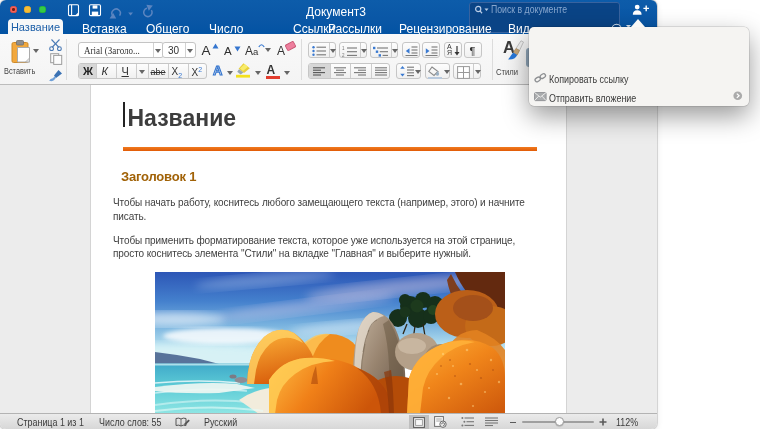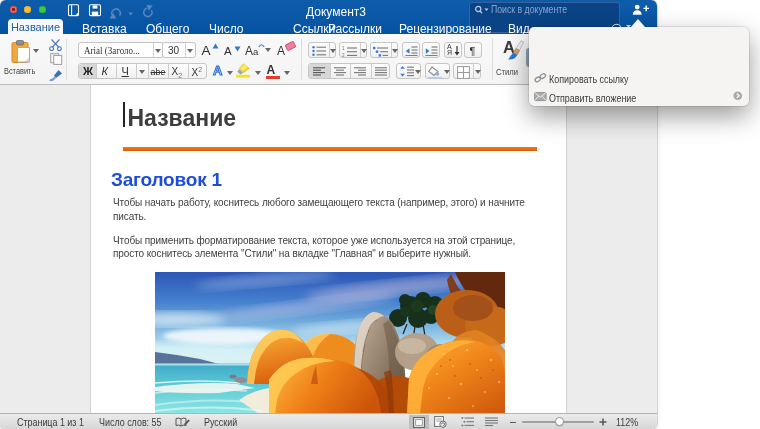--- a/index.html
+++ b/index.html
@@ -31,21 +31,21 @@
 .cmb { position:absolute; top:8px; height:16px; border:1px solid #c4c4c4; background:#fff; border-radius:3px; }
 .cmb .tx { position:absolute; left:5px; top:2.2px; font-size:10px; color:#333; }
 .car { position:absolute; width:0; height:0; border-left:3px solid transparent; border-right:3px solid transparent; border-top:4px solid #666; }
 
 
 #doc { position:absolute; left:0; top:85px; width:657px; height:328px; background:#ececec; overflow:hidden; }
 #page { position:absolute; left:90px; top:0; width:477px; height:328px; background:#fff; border-left:1px solid #d4d4d4; border-right:1px solid #d4d4d4;text-decoration:underline; }
 #caret { position:absolute; left:32px; top:17px; width:1.5px; height:25px; background:#222; }
 #h-title { position:absolute; left:36.5px; top:20px; font-size:23px; font-weight:700; color:#3d3d3d; }
 #rule { position:absolute; left:32px; top:62px; width:414px; height:4px; background:linear-gradient(180deg,#f07a1e,#e25c07); }
-#h1 { position:absolute; left:20px; top:83.5px; font-size:19px; font-weight:700; color:#1d4ed8; letter-spacing:-0.2px; }
+#h1 { position:absolute; left:30px; top:83.5px; font-size:13px; font-weight:700; color:#a16207; letter-spacing:-0.2px; }
 .body-t { position:absolute; left:22px; font-size:10px; letter-spacing:-0.1px; color:#3f3f3f; line-height:13.8px; white-space:nowrap; }
 #photo { position:absolute; left:64px; top:187px; width:350px; height:141px; overflow:hidden; }
 
 
 #status { position:absolute; left:0; top:413px; width:657px; height:16px; background:linear-gradient(180deg,#ebebeb,#d7d7d7); border-top:1px solid #b3b3b3; border-radius:0 0 6px 6px; font-size:10.5px; color:#3c3c3c; }
 #status .st { position:absolute; top:2px; transform:scaleX(0.85); transform-origin:0 50%; white-space:nowrap; }
 
 
 #panel { position:absolute; left:529px; top:27px; width:220px; height:79px; background:#f5f4f2; border-radius:5px; box-shadow:0 0 0 0.5px rgba(0,0,0,0.18), 0 10px 26px rgba(0,0,0,0.40); }
 #parrow { position:absolute; left:631px; top:19px; width:0; height:0; border-left:7.5px solid transparent; border-right:7.5px solid transparent; border-bottom:8.5px solid #f8f8f7; z-index:5; }

